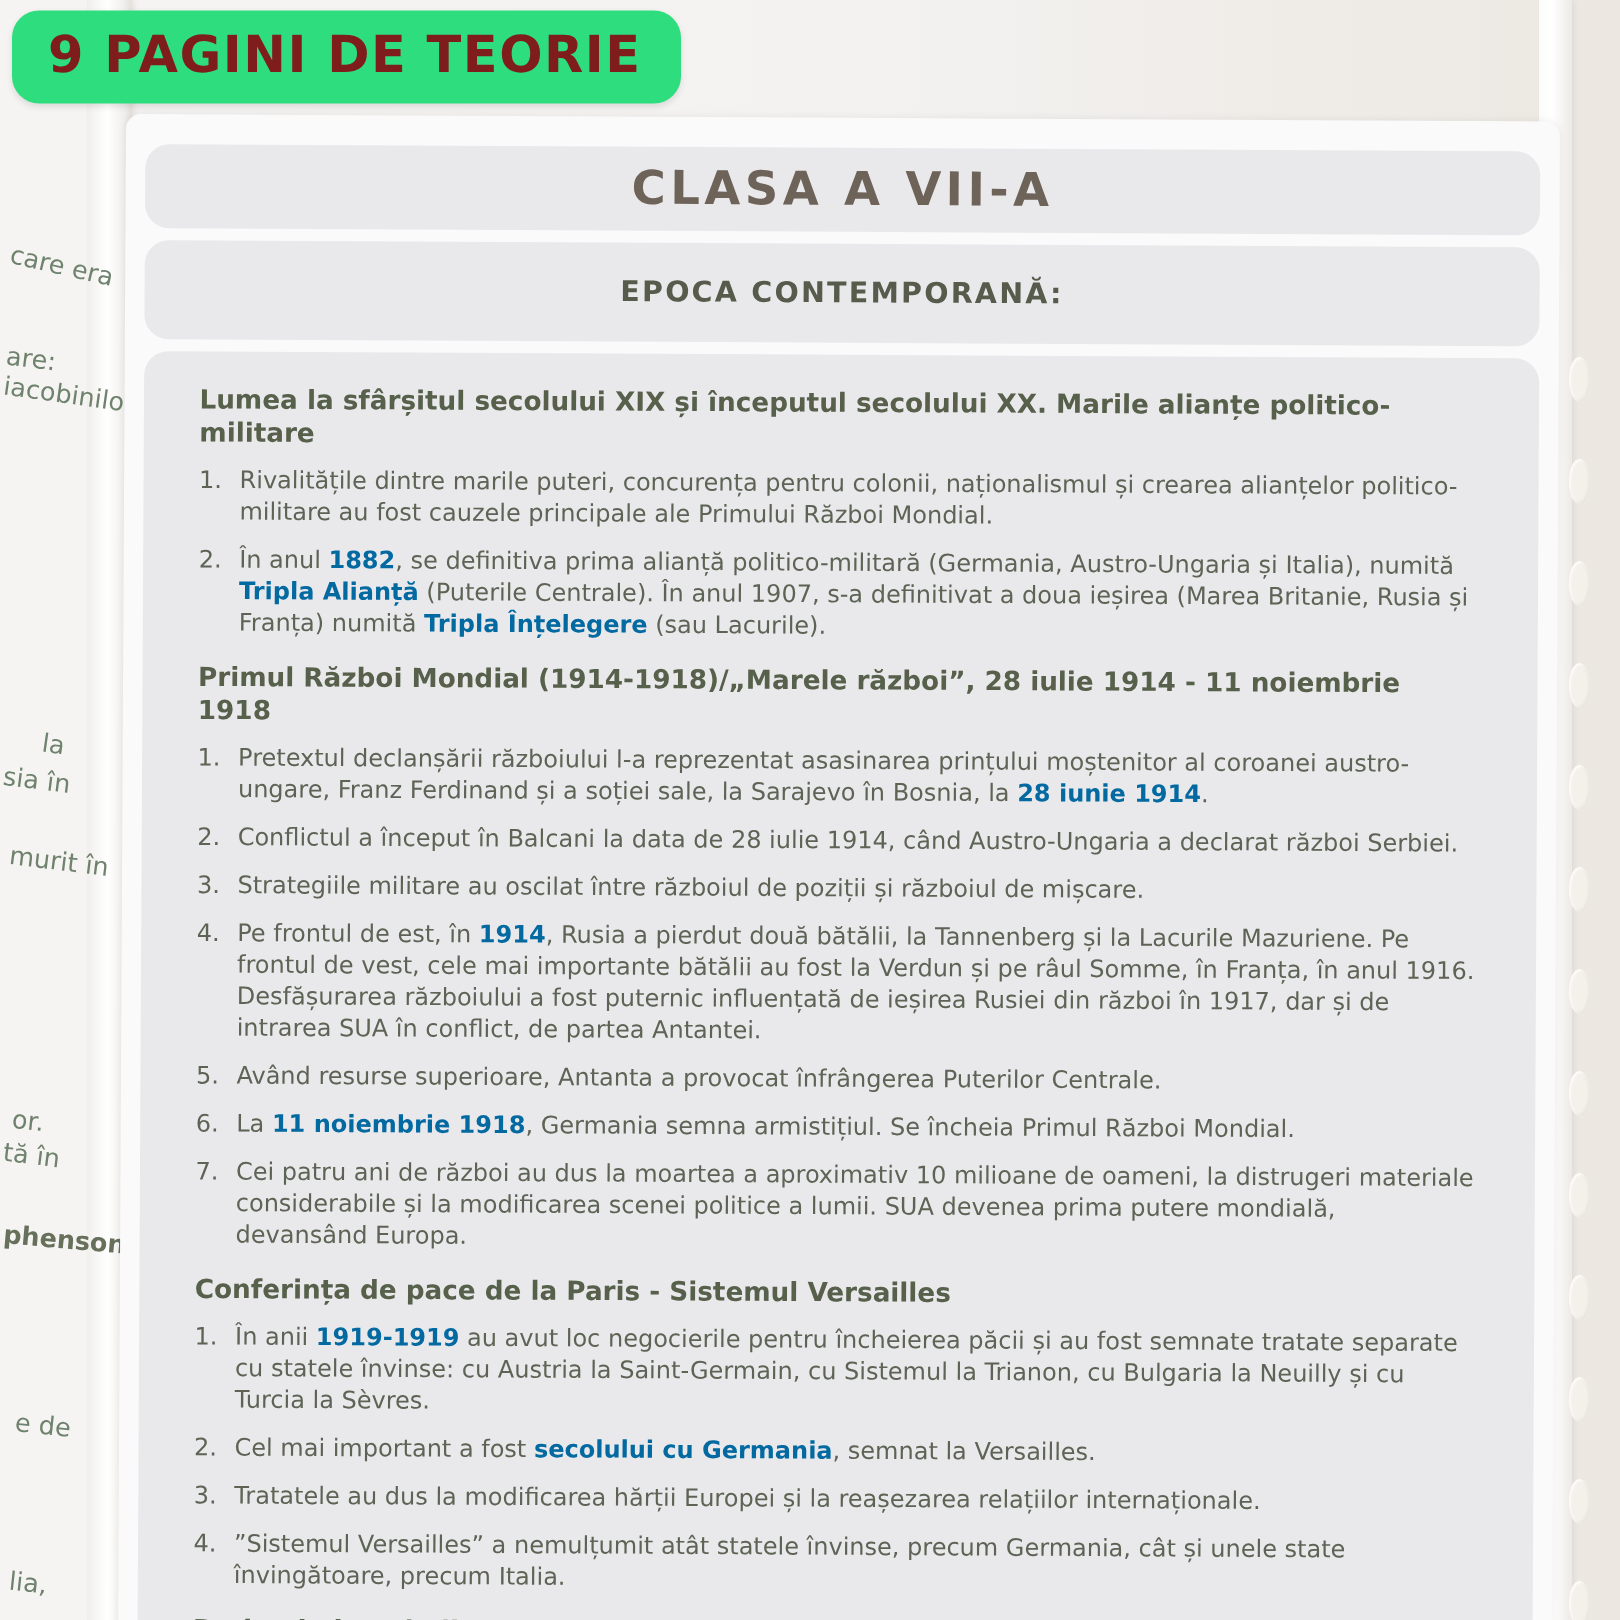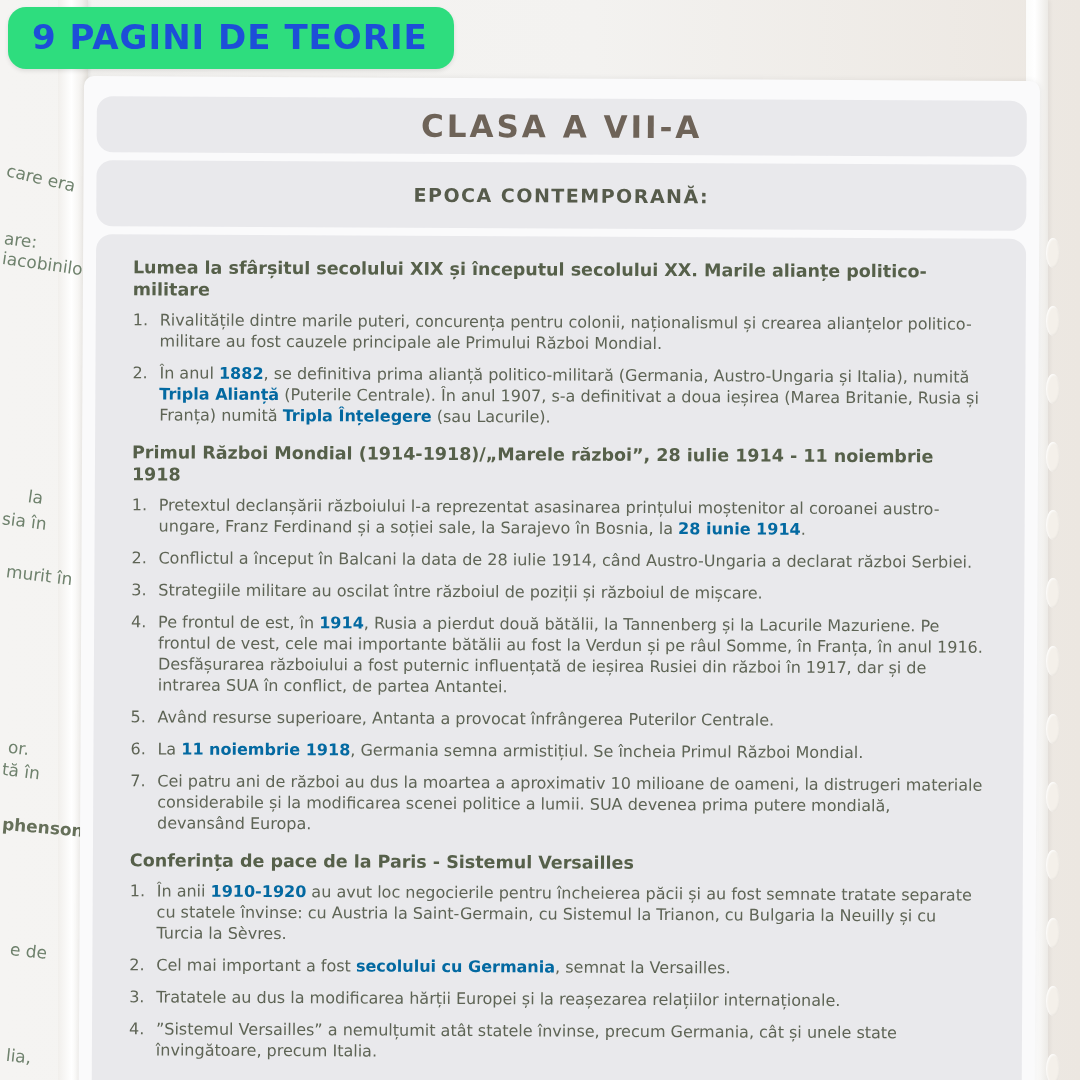--- a/index.html
+++ b/index.html
@@ -100,21 +100,21 @@
     <div class="binding-notch" style="top: 646px;"></div>
     <div class="binding-notch" style="top: 714px;"></div>
     <div class="binding-notch" style="top: 782px;"></div>
     <div class="binding-notch" style="top: 850px;"></div>
     <div class="binding-notch" style="top: 918px;"></div>
     <div class="binding-notch" style="top: 986px;"></div>
     <div class="binding-notch" style="top: 1054px;"></div>
   </div>
 
 <div class="badge" style="background: rgb(46, 221, 126);">
-  <span style="color: #1d4ed8;">9 PAGINI DE TEORIE</span>
+  <span style="color: #7f1d1d;">9 PAGINI DE TEORIE</span>
 </div>
 
 <div class="page">
   <div class="band band-title">
     <div class="page-title">CLASA A VII-A</div>
   </div>
   <div class="band band-subtitle">
     <div class="page-subtitle">EPOCA CONTEMPORANĂ:</div>
   </div>
   <div class="band band-content">
@@ -158,21 +158,21 @@
           </div>
           <div class="list-item">
             <span class="item-number">7.</span>
             <span class="item-text"><span>Cei patru ani de război au dus la moartea a aproximativ 10 milioane de oameni, la distrugeri materiale considerabile și la modificarea scenei politice a lumii. SUA devenea prima putere mondială, devansând Europa.</span></span>
           </div>
         </div>
         <div class="section">
           <div class="section-heading">Conferința de pace de la Paris - Sistemul Versailles</div>
           <div class="list-item">
             <span class="item-number">1.</span>
-            <span class="item-text"><span>În anii </span><b>1910-1920</b><span> au avut loc negocierile pentru încheierea păcii și au fost semnate tratate separate cu statele învinse: cu Austria la Saint-Germain, cu Sistemul la Trianon, cu Bulgaria la Neuilly și cu Turcia la Sèvres.</span></span>
+            <span class="item-text"><span>În anii </span><b>1919-1919</b><span> au avut loc negocierile pentru încheierea păcii și au fost semnate tratate separate cu statele învinse: cu Austria la Saint-Germain, cu Sistemul la Trianon, cu Bulgaria la Neuilly și cu Turcia la Sèvres.</span></span>
           </div>
           <div class="list-item">
             <span class="item-number">2.</span>
             <span class="item-text"><span>Cel mai important a fost </span><b>secolului cu Germania</b><span>, semnat la Versailles.</span></span>
           </div>
           <div class="list-item">
             <span class="item-number">3.</span>
             <span class="item-text"><span>Tratatele au dus la modificarea hărții Europei și la reașezarea relațiilor internaționale.</span></span>
           </div>
           <div class="list-item">

